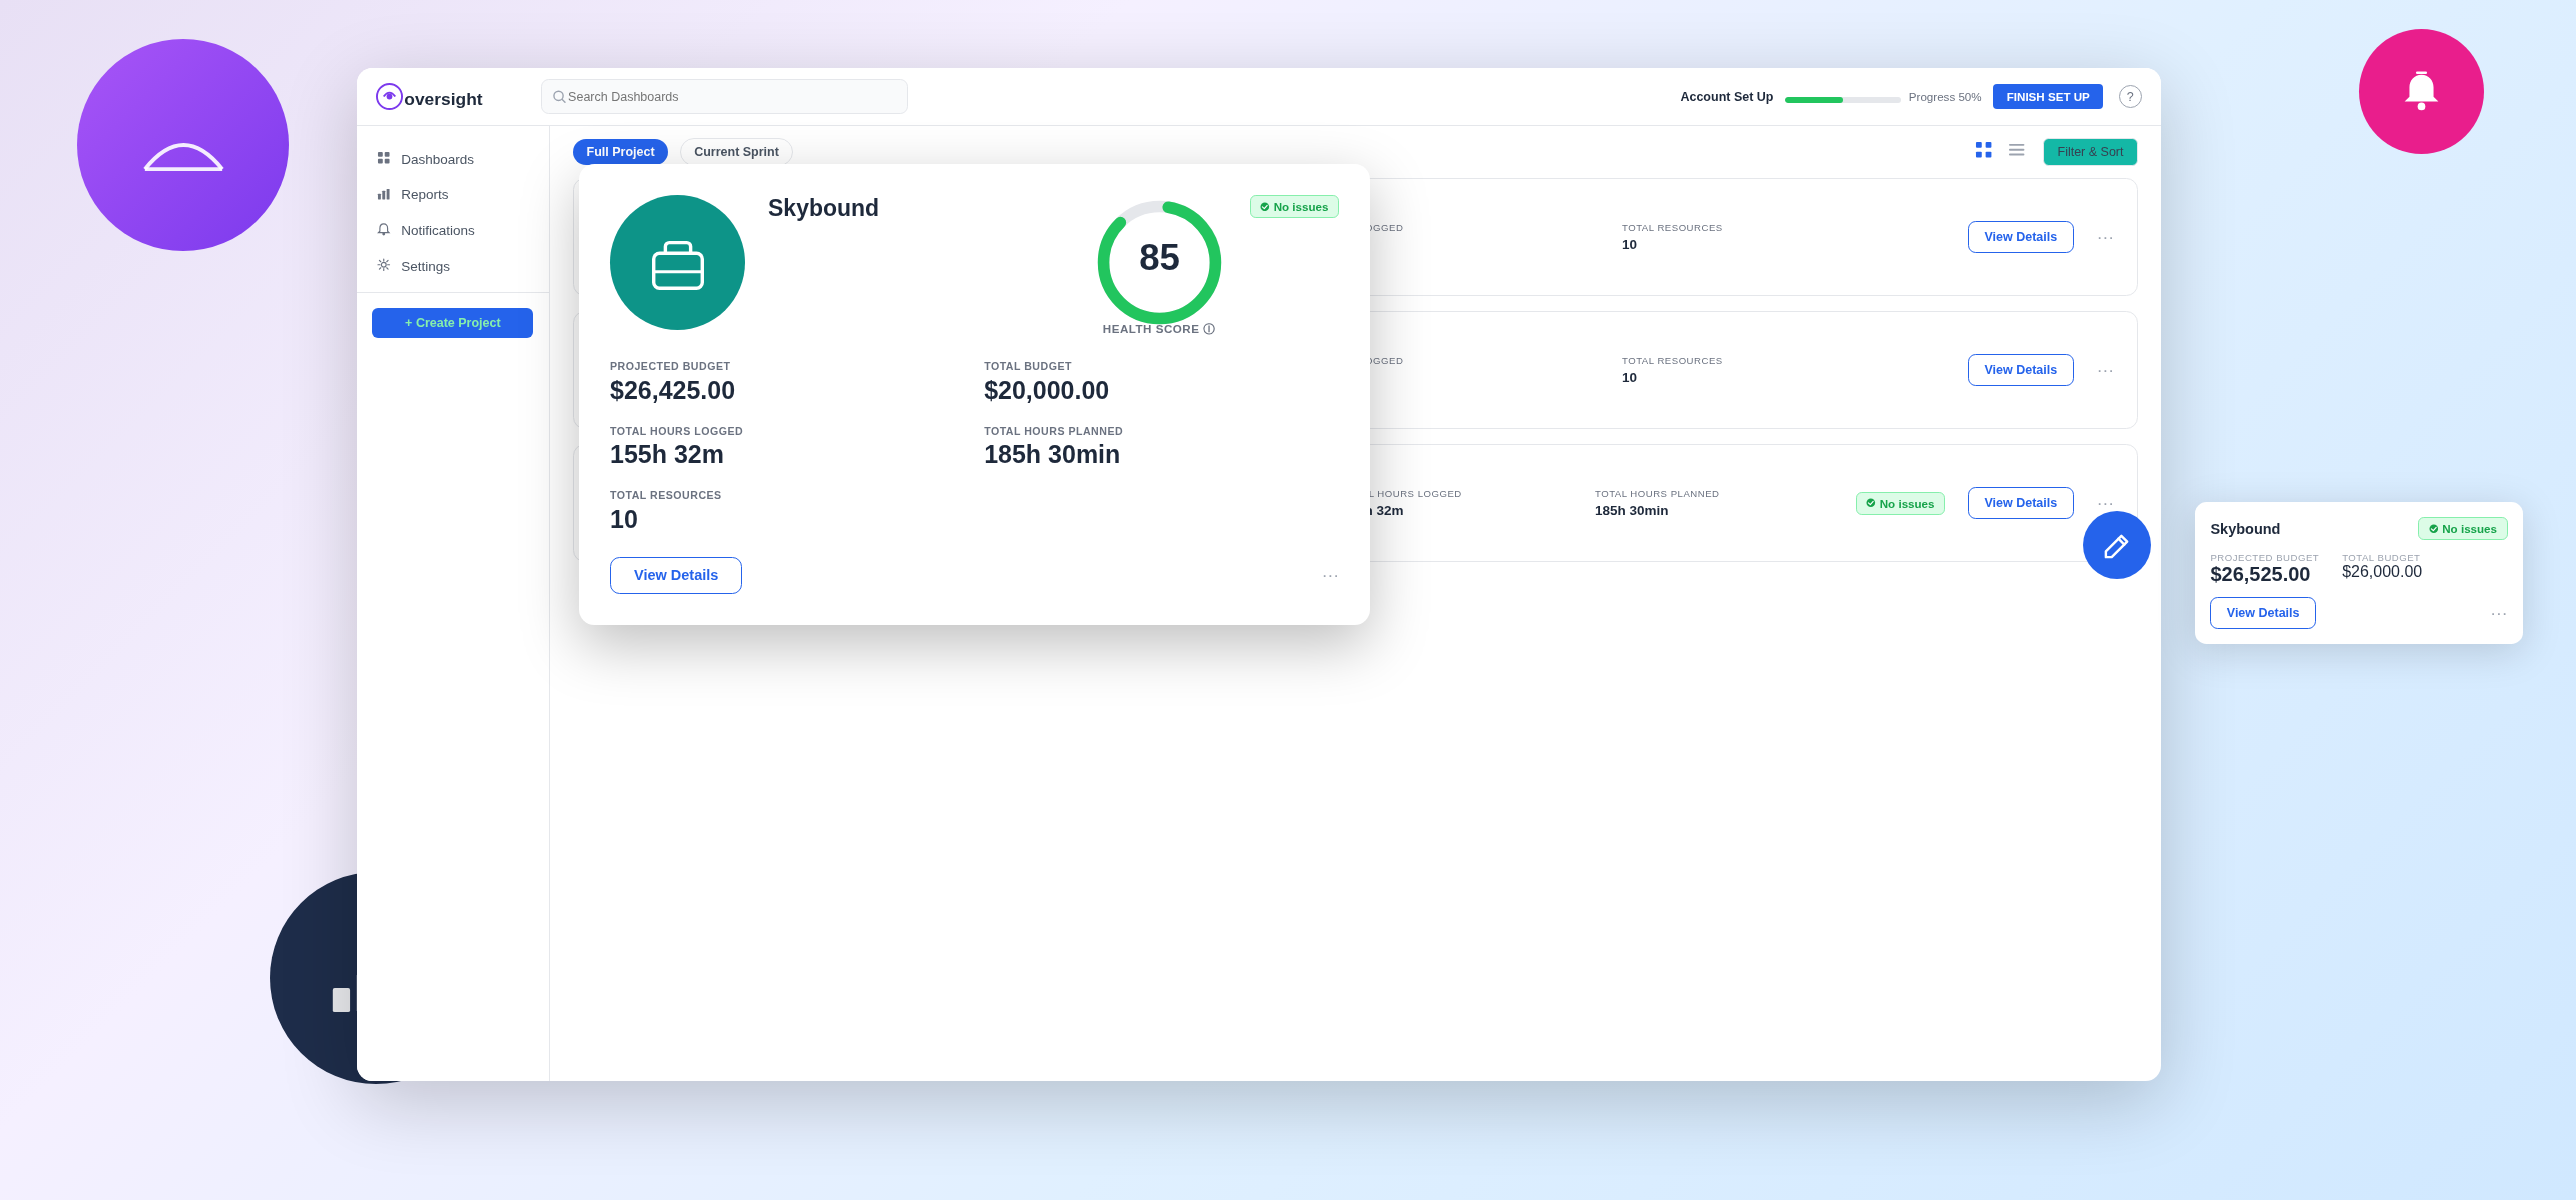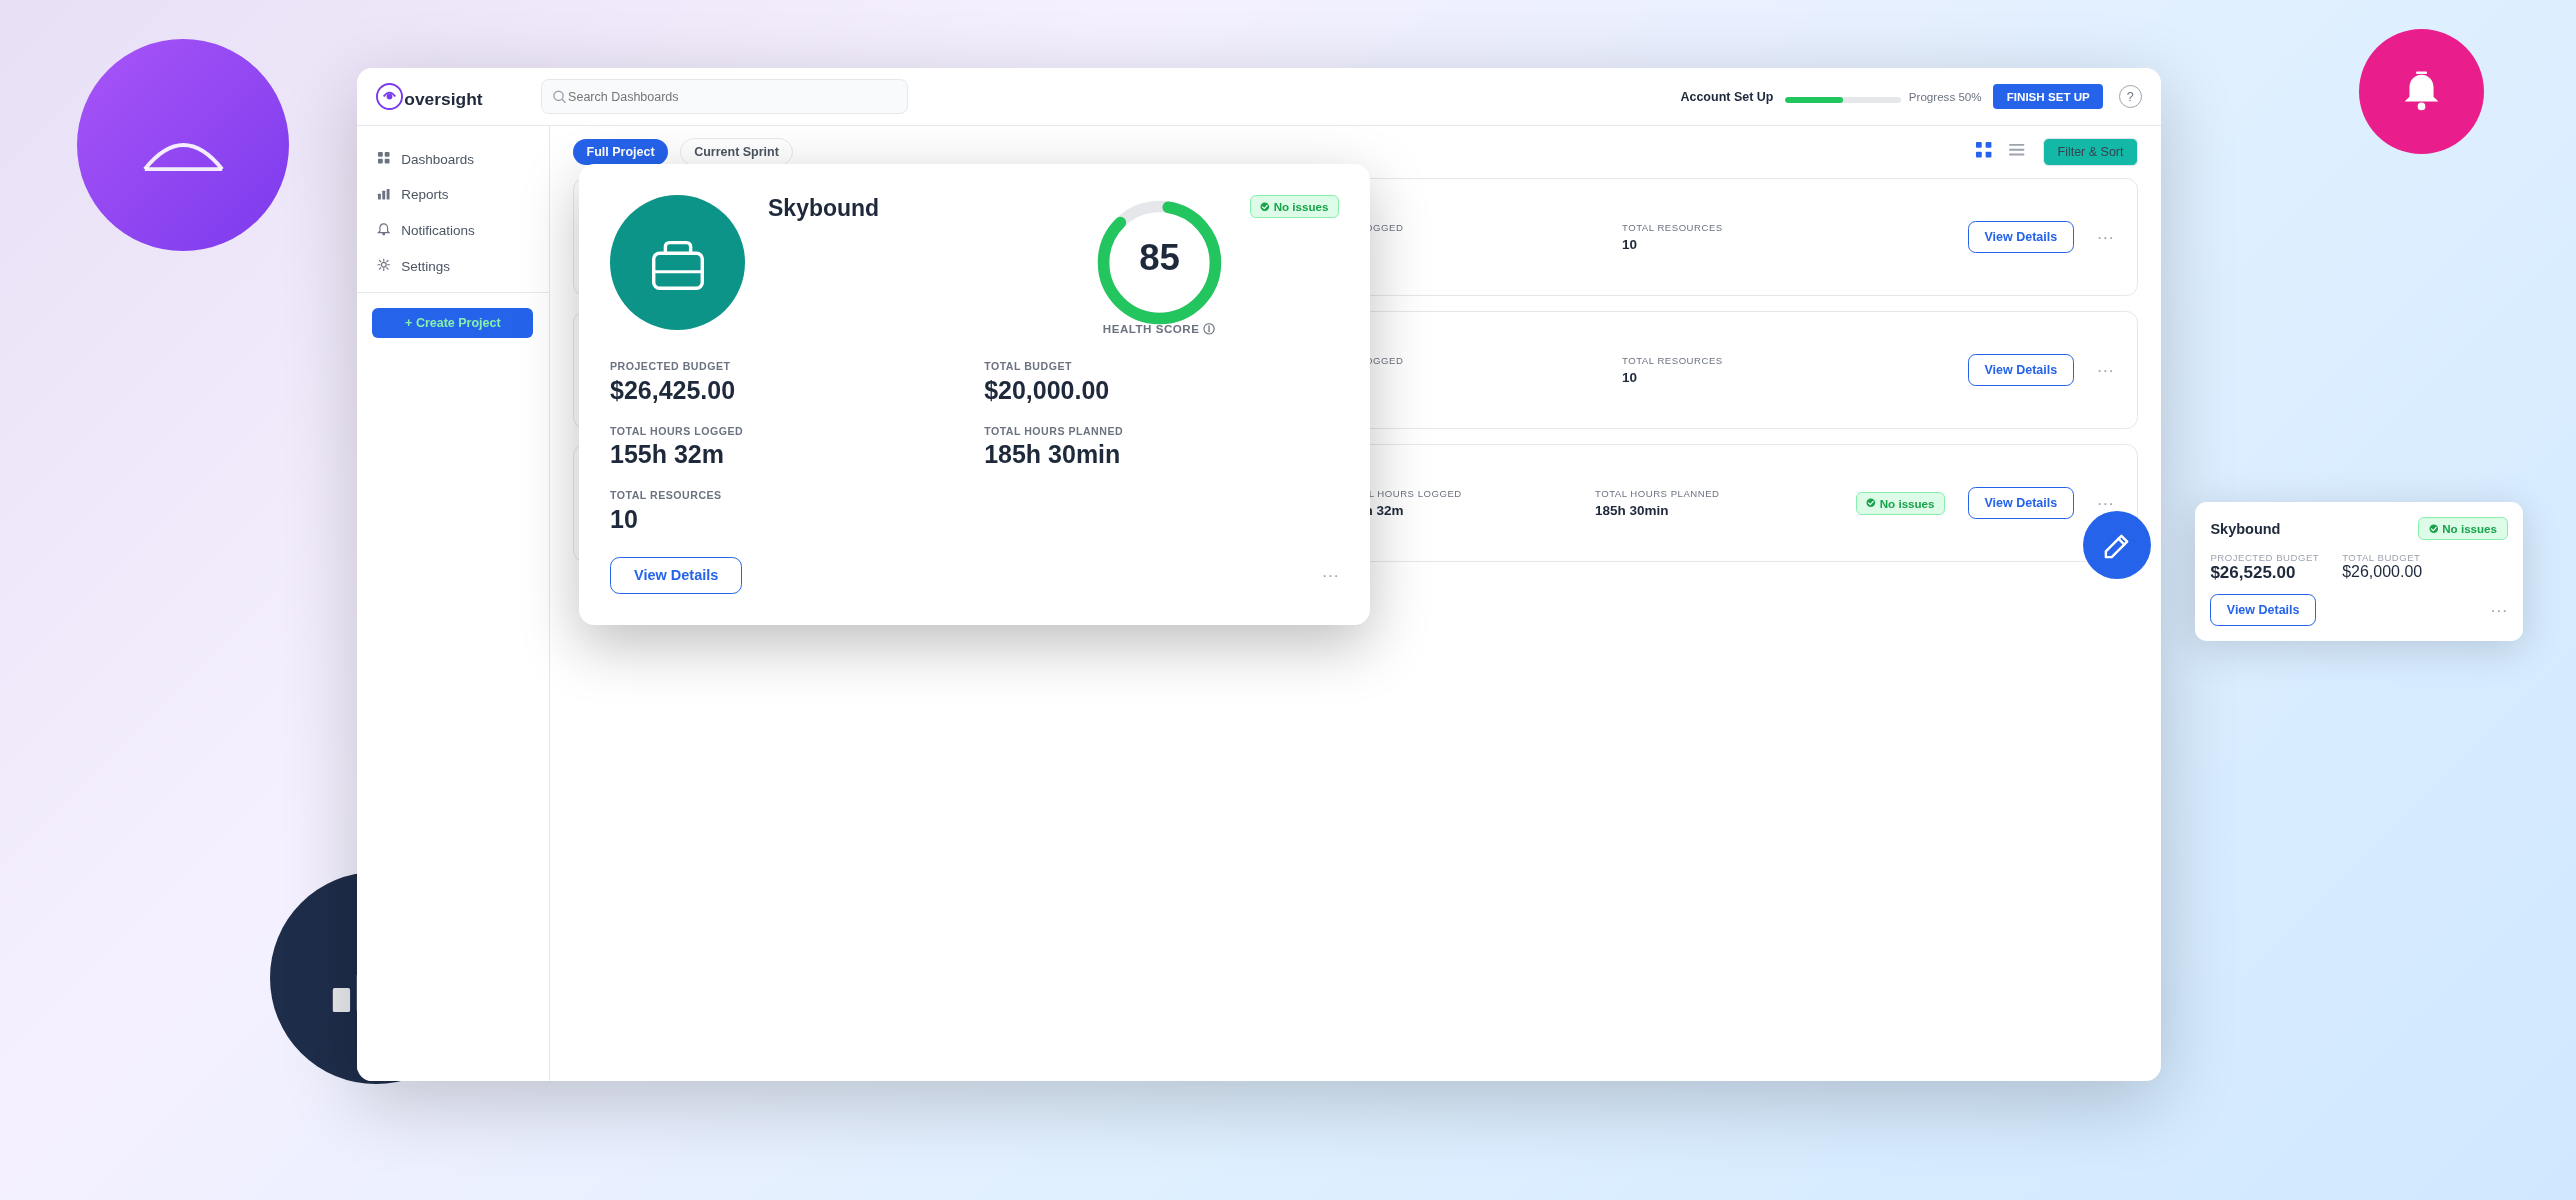--- a/index.html
+++ b/index.html
@@ -831,21 +831,21 @@
       <svg width="9.6" height="9.6" viewBox="0 0 10 10" fill="none">
         <circle cx="5" cy="5" r="4.5" fill="#16a34a"></circle>
         <path d="M2.5 5l2 2 3-3.5" stroke="white" stroke-width="1.2" stroke-linecap="round" stroke-linejoin="round"></path>
       </svg>
       <span>No issues</span>
     </div>
   </div>
   <div style="display:flex;gap:23px;margin-bottom:11.6px">
     <div>
       <div style="font-size:9.6px;color:#9ca3af;text-transform:uppercase;letter-spacing:0.5px">PROJECTED BUDGET</div>
-      <div style="font-size:17px;font-weight:700;color:#1e293b">$26,525.00</div>
+      <div style="font-size:20px;font-weight:700;color:#1e293b">$26,525.00</div>
     </div>
     <div>
       <div style="font-size:9.6px;color:#9ca3af;text-transform:uppercase;letter-spacing:0.5px">TOTAL BUDGET</div>
       <div style="font-size:16px;font-weight:400;color:#1e293b">$26,000.00</div>
     </div>
   </div>
   <div style="display:flex;align-items:center;justify-content:space-between">
     <button class="view-details-btn">View Details</button>
     <button class="more-btn">···</button>
   </div>

